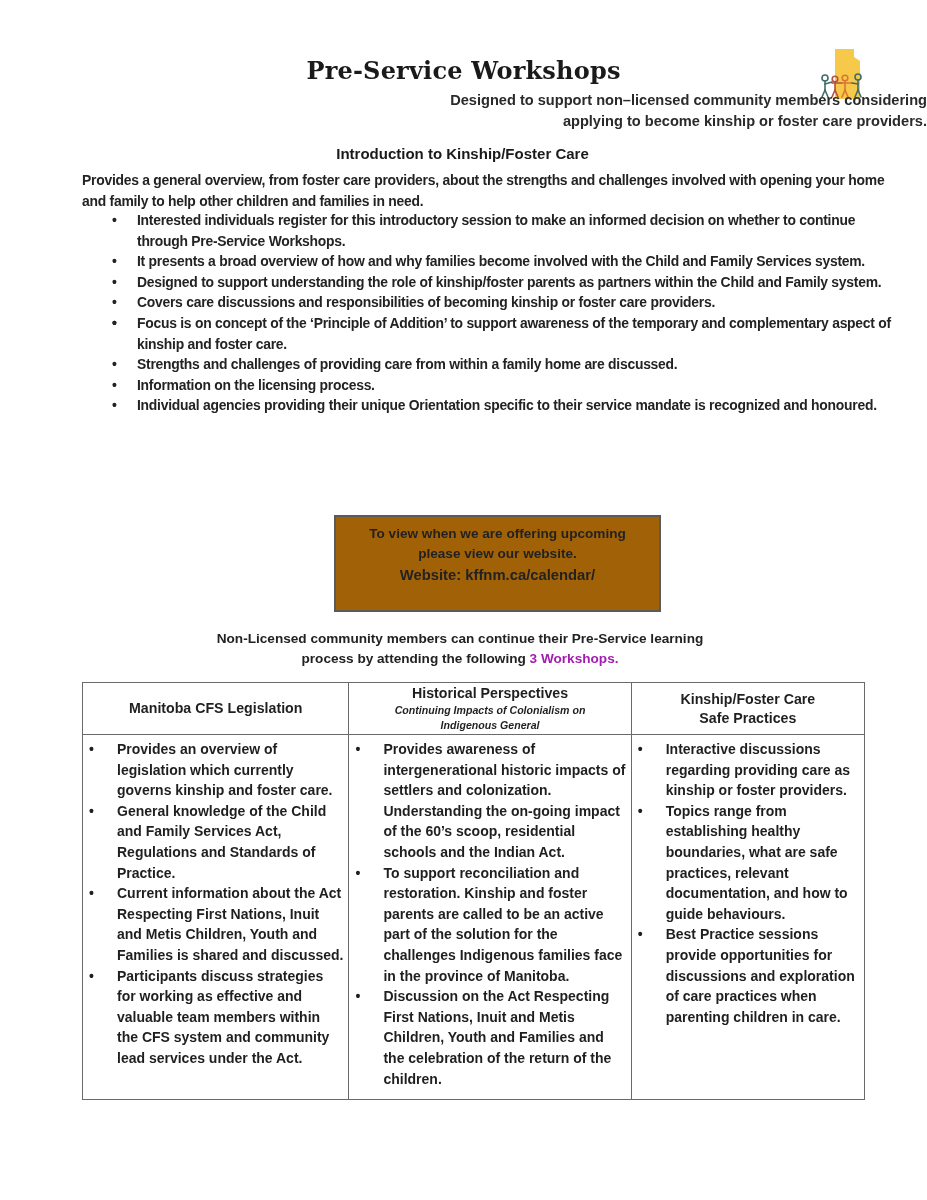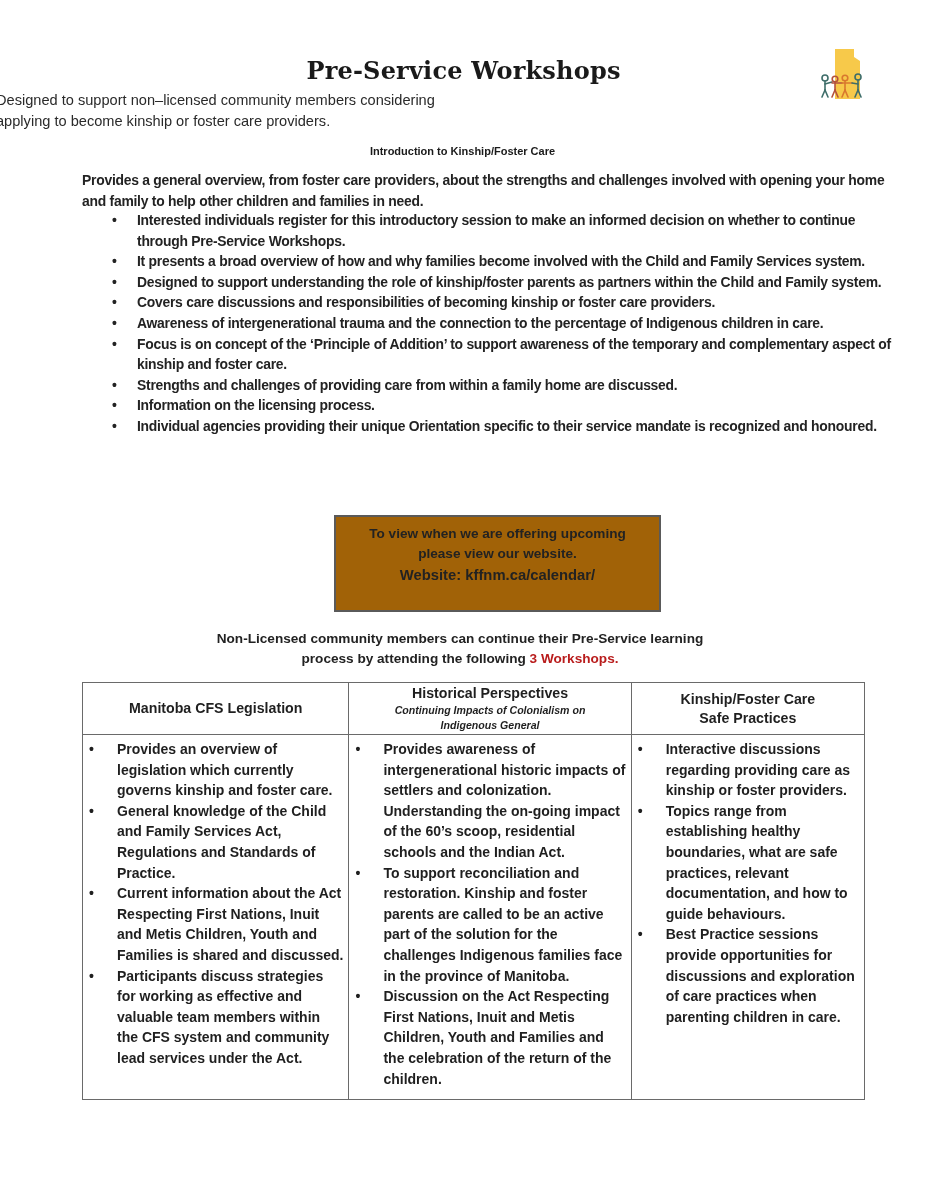--- a/index.html
+++ b/index.html
@@ -37,33 +37,33 @@
       position: absolute;
       left: 818px;
       top: 45px;
       width: 54px;
       height: 56px;
     }
     .subtitle {
       position: absolute;
       left: 0; width: 927px;
       top: 90px;
-      text-align: left;
+      text-align: right;
       font-size: 14.6px;
       line-height: 21px;
-      font-weight: normal;
+      font-weight: bold;
       color: #2a2a2a;
     }
     .subtitle div { margin-left: -4px; }
     .section-heading {
       position: absolute;
       left: 0; width: 927px;
       top: 145px;
       text-align: center;
-      font-size: 11px;
+      font-size: 15px;
       font-weight: bold;
       color: #1a1a1a;
     }
     .section-heading span { margin-left: -2px; }
     .intro {
       position: absolute;
       left: 82px;
       top: 170px;
       width: 820px;
       font-size: 13.9px;
@@ -118,21 +118,21 @@
       position: absolute;
       left: 0; width: 990px;
       top: 629px;
       text-align: center;
       font-size: 13.6px;
       line-height: 20.4px;
       font-weight: bold;
       color: #222;
     }
     .continue div { margin-left: -70px; }
-    .continue b { font-weight: 900; color: #b91c1c; }
+    .continue b { font-weight: 900; color: #a21caf; }
     table.workshops {
       position: absolute;
       left: 82px;
       top: 682px;
       width: 783px;
       border-collapse: collapse;
       font-size: 14px;
       line-height: 20.6px;
       color: #1f1f1f;
       font-weight: bold;
@@ -229,21 +229,21 @@
 
   <h2 class="section-heading" style="margin:0;"><span>Introduction to Kinship/Foster Care</span></h2>
 
   <div class="intro">Provides a general overview, from foster care providers, about the strengths and challenges involved with opening your home and family to help other children and families in need.</div>
 
   <ul class="bullets">
     <li><span class="dot">•</span><span>Interested individuals register for this introductory session to make an informed decision on whether to continue through Pre-Service Workshops.</span></li>
     <li><span class="dot">•</span><span>It presents a broad overview of how and why families become involved with the Child and Family Services system.</span></li>
     <li><span class="dot">•</span><span>Designed to support understanding the role of kinship/foster parents as partners within the Child and Family system.</span></li>
     <li><span class="dot">•</span><span>Covers care discussions and responsibilities of becoming kinship or foster care providers.</span></li>
-    <li><span class="dot">•</span><span>Awareness of intergenerational trauma and the connection to the percentage of Indigenous children in care.</span></li>
+    <li><span class="dot">•</span></li>
     <li><span class="dot">•</span><span>Focus is on concept of the ‘Principle of Addition’ to support awareness of the temporary and complementary aspect of kinship and foster care.</span></li>
     <li><span class="dot">•</span><span>Strengths and challenges of providing care from within a family home are discussed.</span></li>
     <li><span class="dot">•</span><span>Information on the licensing process.</span></li>
     <li><span class="dot">•</span><span>Individual agencies providing their unique Orientation specific to their service mandate is recognized and honoured.</span></li>
   </ul>
 
   <div class="callout">
     <div>To view when we are offering upcoming</div>
     <div>please view our website.</div>
     <div class="website">Website: kffnm.ca/calendar/</div>

